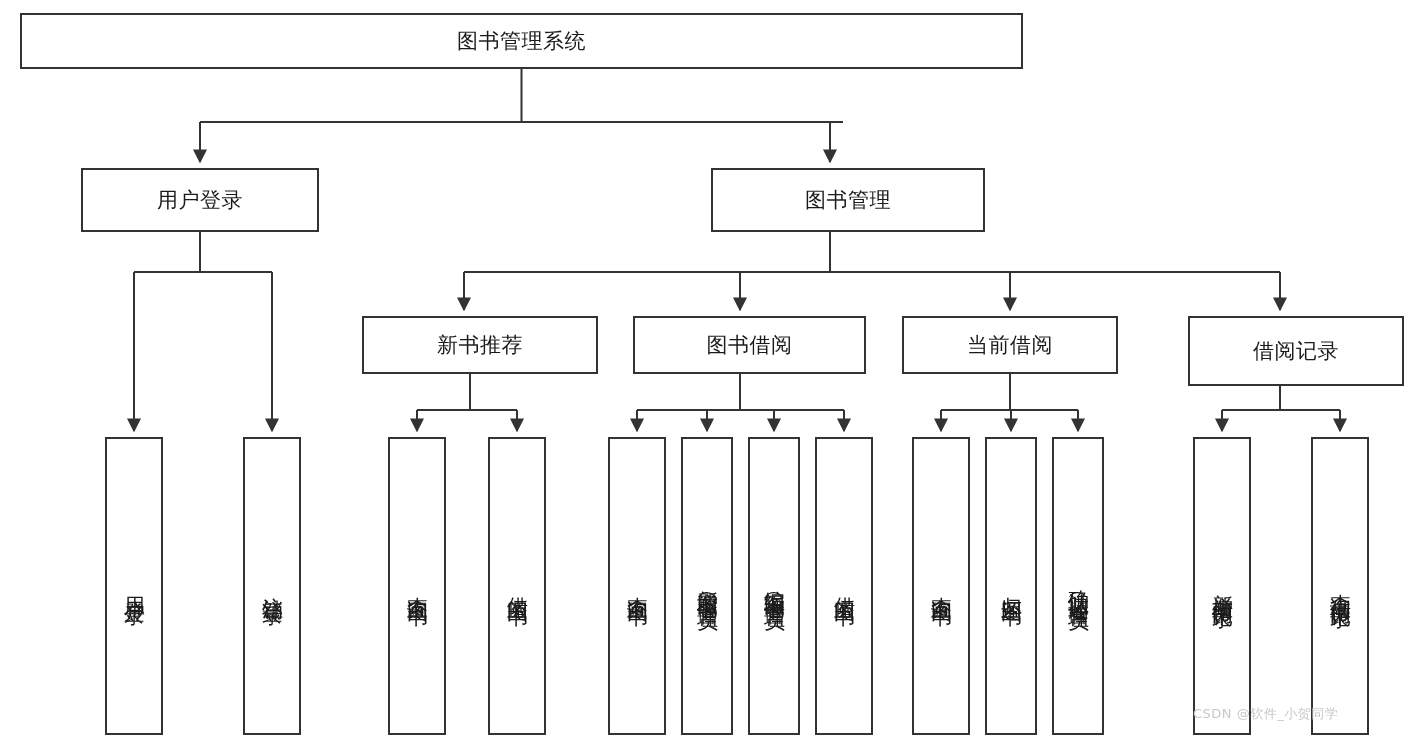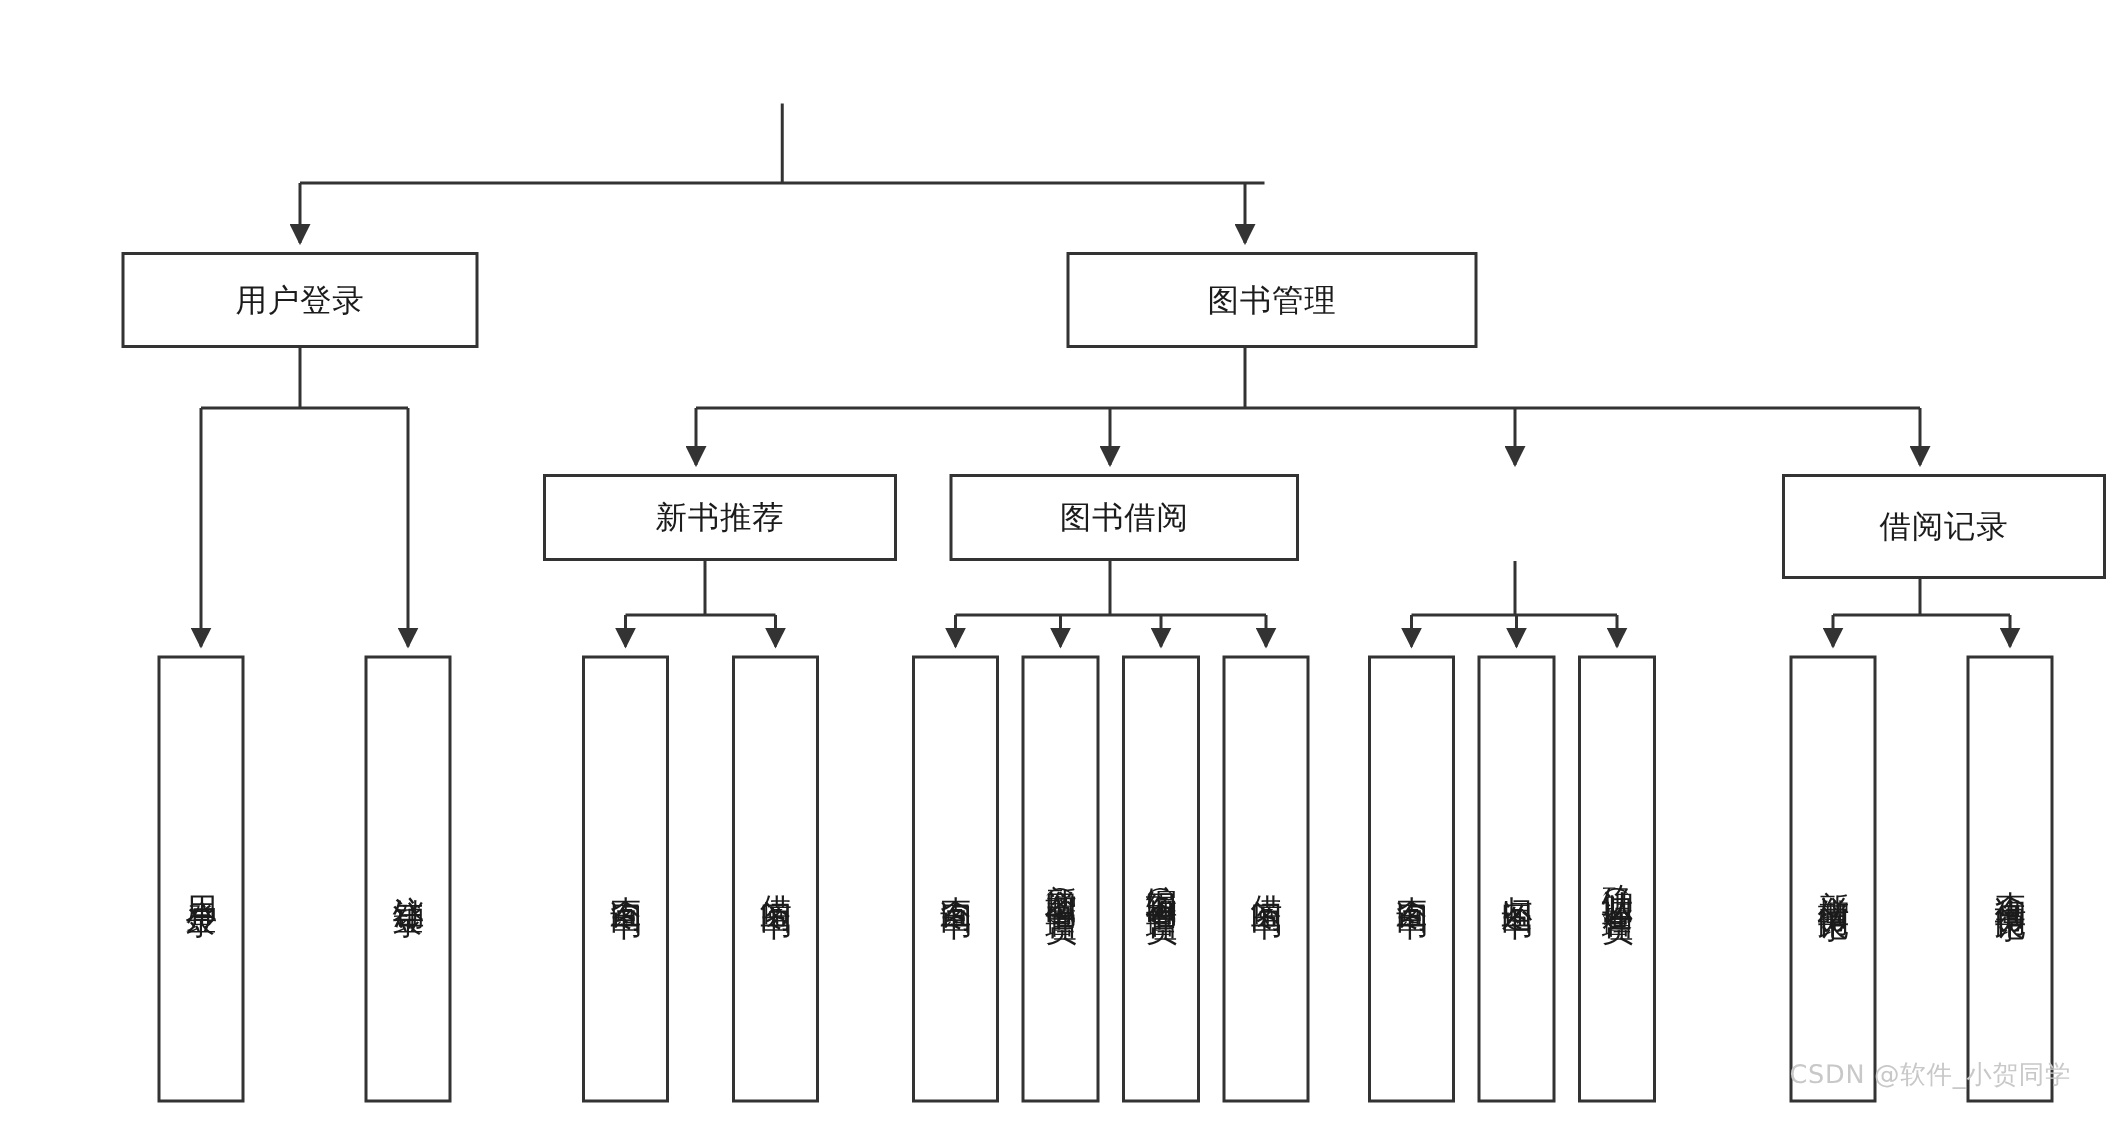--- a/index.html
+++ b/index.html
@@ -52,21 +52,21 @@
     writing-mode: vertical-rl;
     text-orientation: upright;
     font-size: 21px;
     line-height: 1.18;
     letter-spacing: 3px;
     white-space: nowrap;
   }
   #watermark {
     position: absolute;
     color: #c8c8c8;
-    font-size: 17px;
+    font-size: 13px;
     white-space: nowrap;
     letter-spacing: 0.5px;
     pointer-events: none;
   }
 </style>
 </head>
 <body>
 
 <div id="canvas">
 
@@ -114,33 +114,39 @@
       <path d="M 1011 410 L 1011 431" marker-end="url(#arrow)"></path>
       <path d="M 1078 410 L 1078 431" marker-end="url(#arrow)"></path>
 
       <path d="M 1280 374 L 1280 410"></path>
       <path d="M 1222 410 L 1340 410"></path>
       <path d="M 1222 410 L 1222 431" marker-end="url(#arrow)"></path>
       <path d="M 1340 410 L 1340 431" marker-end="url(#arrow)"></path>
     </g>
   </svg>
 
+  <div class="node horiz" style="left:20px; top:13px; width:1003px; height:56px;">
+    <span class="lbl">图书管理系统</span>
+  </div>
 
   <div class="node horiz" style="left:81px; top:168px; width:238px; height:64px;">
     <span class="lbl">用户登录</span>
   </div>
   <div class="node horiz" style="left:711px; top:168px; width:274px; height:64px;">
     <span class="lbl">图书管理</span>
   </div>
 
   <div class="node horiz" style="left:362px; top:316px; width:236px; height:58px;">
     <span class="lbl">新书推荐</span>
   </div>
   <div class="node horiz" style="left:633px; top:316px; width:233px; height:58px;">
     <span class="lbl">图书借阅</span>
+  </div>
+  <div class="node horiz" style="left:902px; top:316px; width:216px; height:58px;">
+    <span class="lbl">当前借阅</span>
   </div>
   <div class="node horiz" style="left:1172px; top:316px; width:216px; height:70px;margin-left:16px;">
     <span class="lbl">借阅记录</span>
   </div>
 
   <div class="node vert" style="left:105px; top:437px; width:58px; height:298px;">
     <span class="lbl">用户登录</span>
   </div>
   <div class="node vert" style="left:243px; top:437px; width:58px; height:298px;">
     <span class="lbl">注销登录</span>

